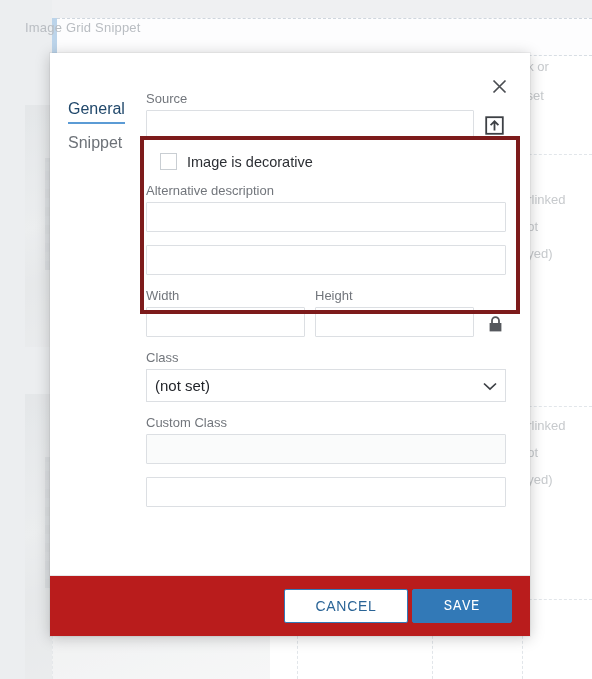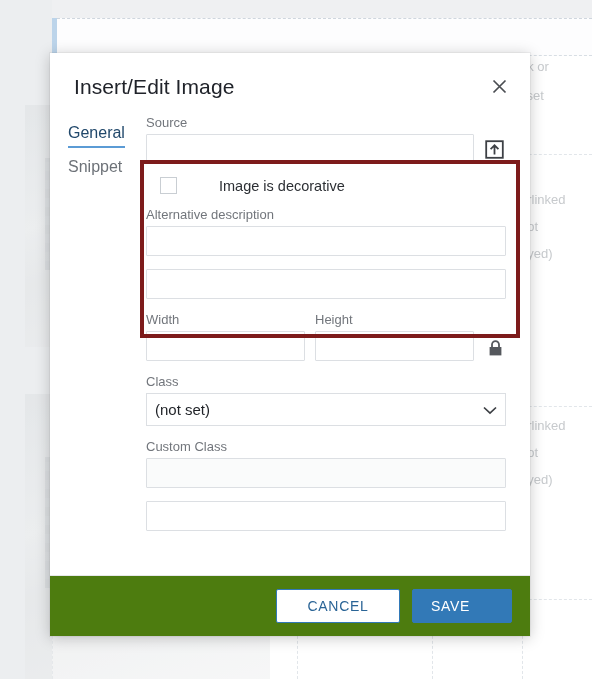--- a/index.html
+++ b/index.html
@@ -245,21 +245,20 @@
     border: 1px solid #c9ced3;
     background: #fff;
     box-sizing: border-box;
     cursor: pointer;
     flex: 0 0 auto;
   }
   .check-label {
     font-size: 14.5px;
     color: #2c2f34;
     cursor: pointer;
-    margin-left: 32px;
   }
 
   .two-col {
     display: flex;
     align-items: flex-end;
     gap: 10px;
   }
   .two-col .col { flex: 1 1 0; }
 
   .select-wrap { position: relative; }
@@ -296,22 +295,22 @@
     box-sizing: border-box;
     pointer-events: none;
   }
 
   .modal-foot {
     flex: 0 0 auto;
     border-top: 1px solid #e6e8ea;
     padding: 13px 18px;
     display: flex;
     justify-content: flex-end;
-    gap: 12px;
-    background: #4d7c0f;
+    gap: 4px;
+    background: #b91c1c;
   }
   .btn {
     font-size: 14px;
     letter-spacing: .7px;
     padding: 9px 18px;
     border-radius: 2px;
     cursor: pointer;
     border: 1px solid transparent;
     font-family: "Liberation Sans", sans-serif;
     line-height: 1;
@@ -321,20 +320,22 @@
     color: #2a6496;
     border-color: #3279b7;
     min-width: 86px;
     text-align: center;
   }
   .btn-save {
     background: #3279b7;
     color: #fff;
     border-color: #3279b7;
     min-width: 62px;
+    text-align: center;
+    font-family: Liberation Mono, monospace;
   }
 </style>
 </head>
 <body>
 
 <div id="backdrop">
   <div class="page-sheet"></div>
   <div class="left-rail"></div>
 
   <div class="grid-area">
@@ -357,26 +358,26 @@
     <div class="ghost-text" style="left:468px; top:163px;">not</div>
     <div class="ghost-text" style="left:468px; top:190px;">ayed)</div>
 
     <div class="ghost-text" style="left:468px; top:362px;">erlinked</div>
     <div class="ghost-text" style="left:468px; top:389px;">not</div>
     <div class="ghost-text" style="left:468px; top:416px;">ayed)</div>
   </div>
 
   <div class="snippet-band"></div>
   <div class="snippet-tab"></div>
+  <div class="snippet-label">Image Grid Snippet</div>
 </div>
 
 <div id="modal">
 
   <div class="modal-head">
-    <div class="modal-title">Insert/Edit Image</div>
     <div class="close-btn">
       <svg width="15" height="15" viewBox="0 0 15 15" aria-hidden="true">
         <path d="M1.5 1.5 L13.5 13.5 M13.5 1.5 L1.5 13.5" stroke="currentColor" stroke-width="1.7" fill="none"></path>
       </svg>
     </div>
   </div>
 
   <div class="modal-body">
 
     <div class="tabs">

